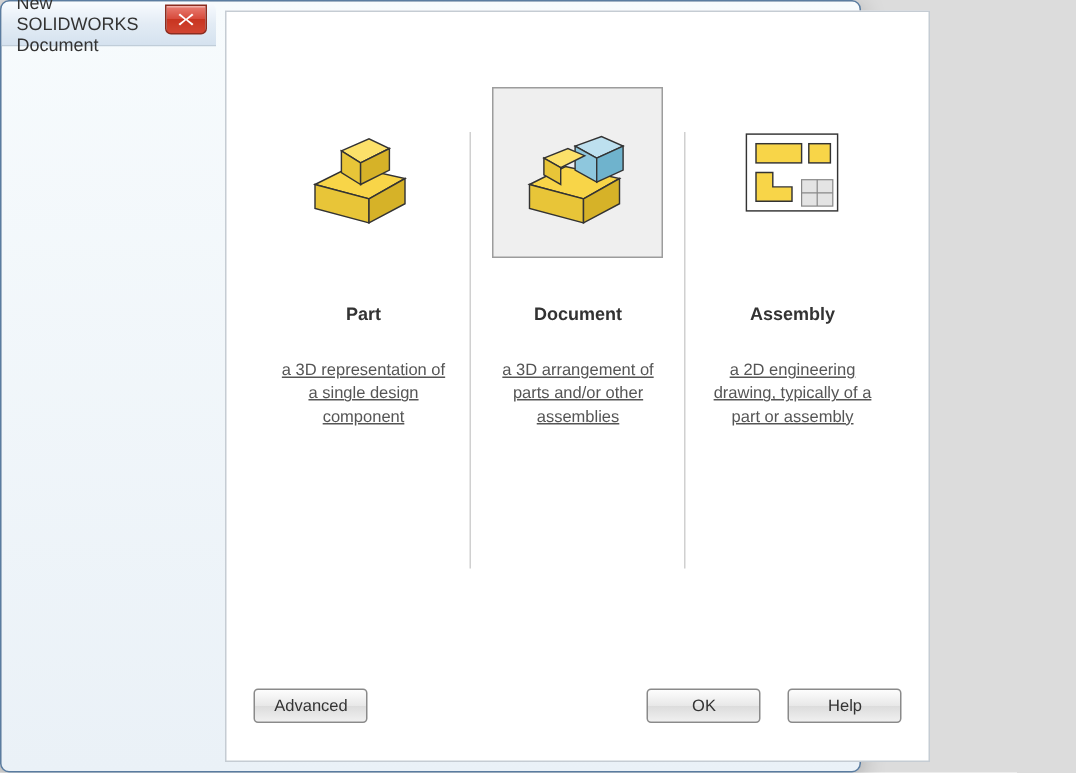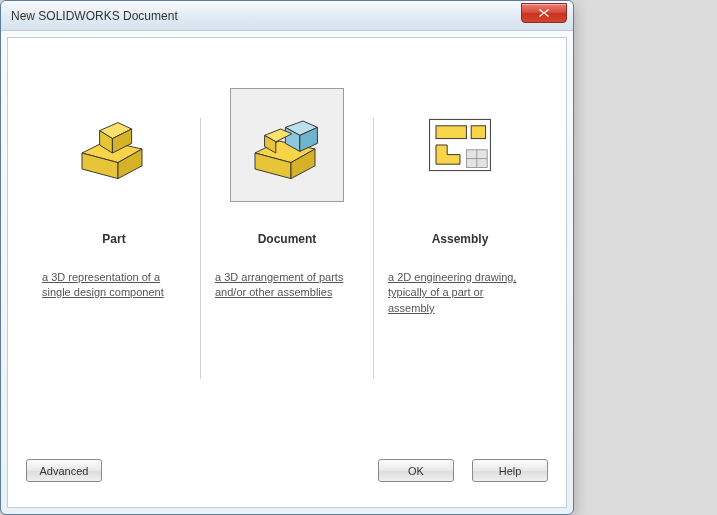--- a/index.html
+++ b/index.html
@@ -12,21 +12,20 @@
     }
     .window {
       width: 574px;
       height: 515px;
       background: linear-gradient(to bottom, #f7fbfd 0%, #eaf1f7 100%);
       border: 1px solid #5a7ca0;
       border-radius: 6px;
       box-shadow: 0 4px 16px rgba(0,0,0,0.25);
       position: relative;
       display: flex;
-      flex-direction: column;
     }
     .titlebar {
       height: 30px;
       background: linear-gradient(to bottom, #f9fcff 0%, #e3ecf5 50%, #d5e2ef 100%);
       border-bottom: 1px solid #c0cdd9;
       border-radius: 6px 6px 0 0;
       display: flex;
       align-items: center;
       justify-content: space-between;
       padding: 0 6px 0 10px;
@@ -59,20 +58,21 @@
       flex: 1;
       display: flex;
       padding: 50px 20px 20px 20px;
       gap: 0;
     }
     .option {
       flex: 1;
       display: flex;
       flex-direction: column;
       align-items: center;
+      text-align: center;
       padding: 0 14px;
       cursor: pointer;
     }
     .divider {
       width: 1px;
       background: #d0d0d0;
       margin: 30px 0 60px 0;
     }
     .icon-box {
       width: 114px;

